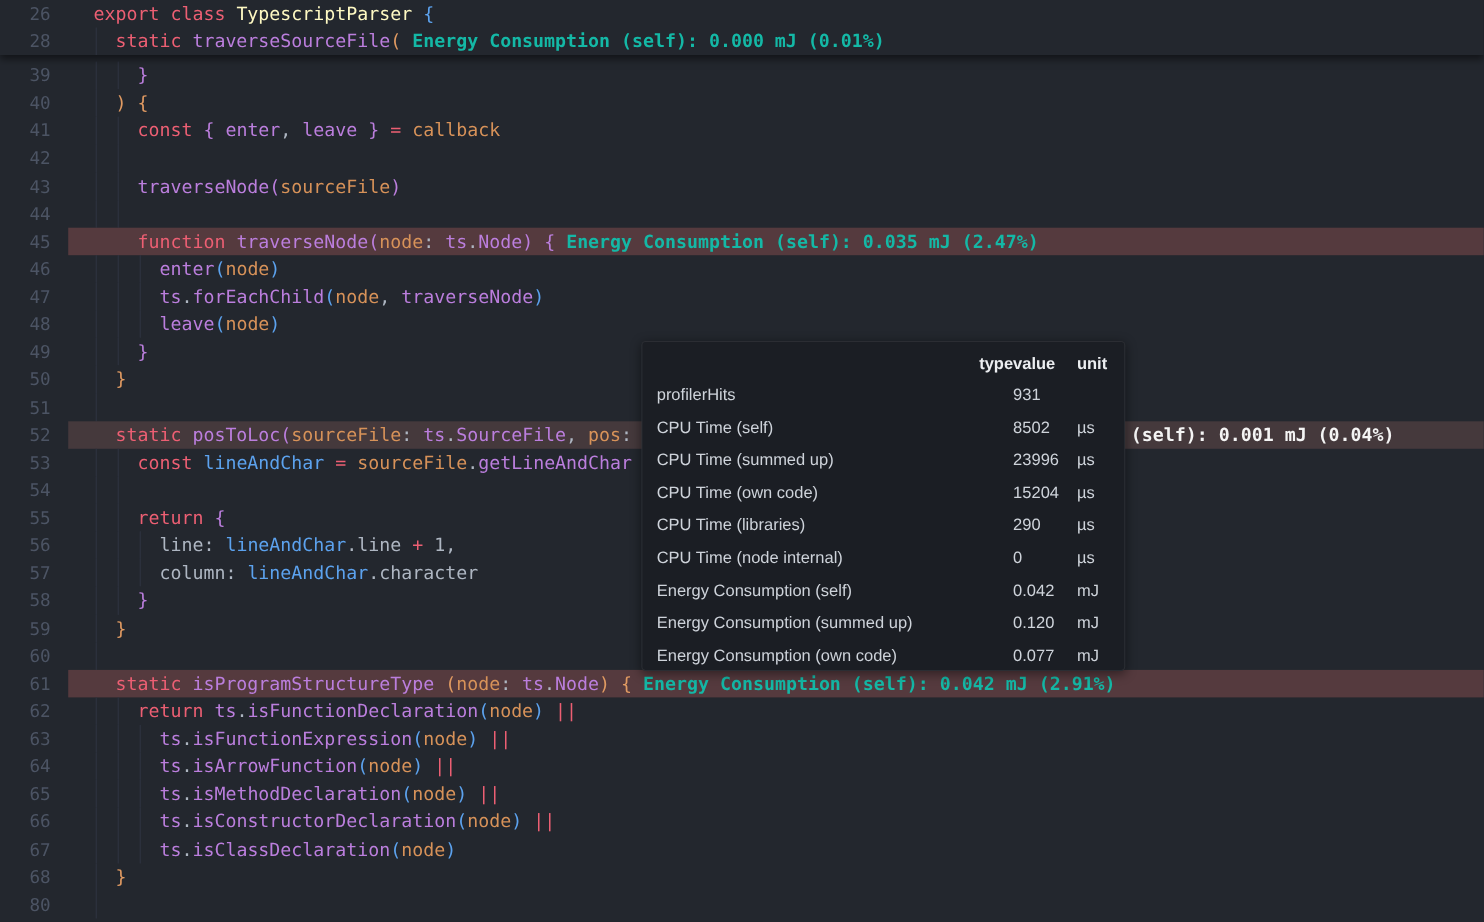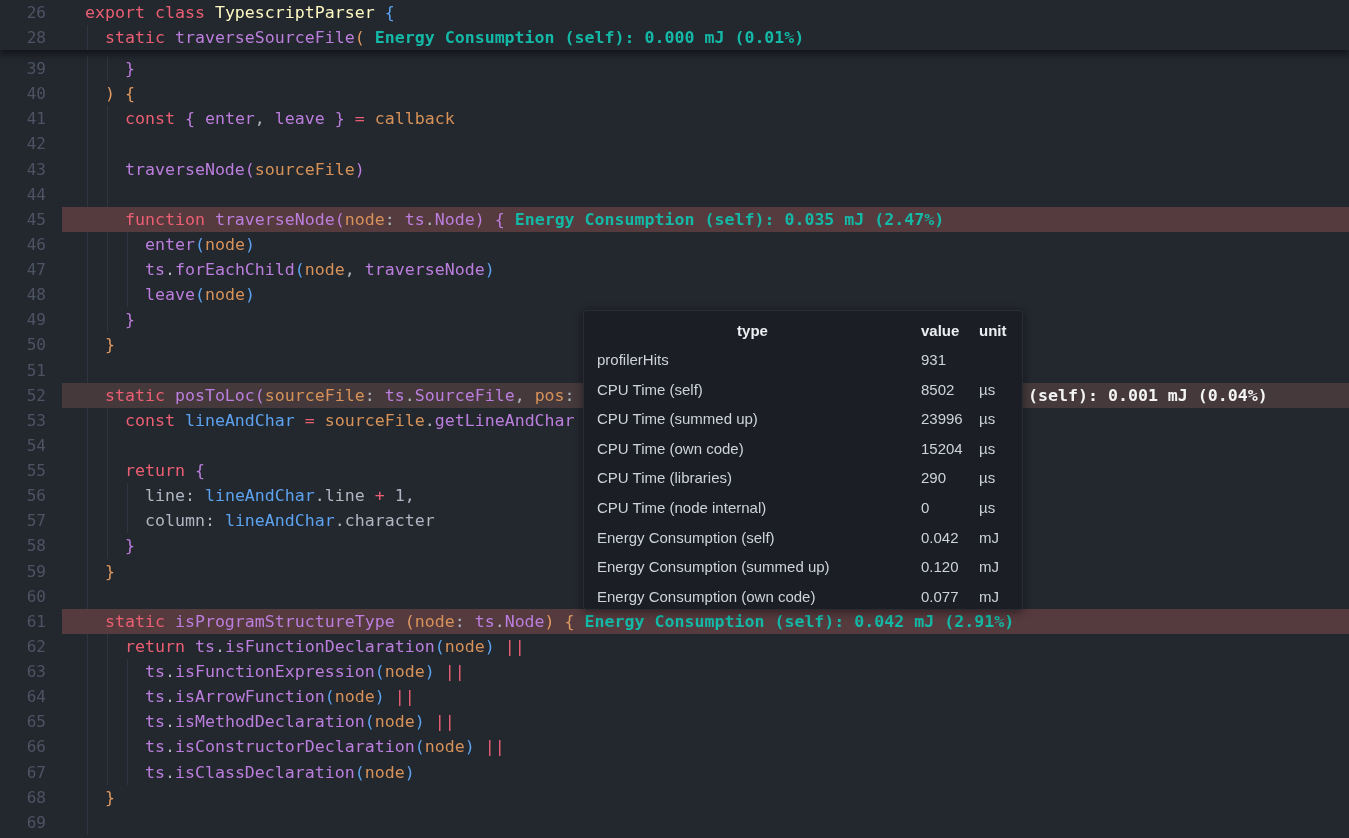--- a/index.html
+++ b/index.html
@@ -30,21 +30,21 @@
   .tooltip{
     position:absolute;left:583px;top:310px;width:440px;height:300px;
     background:#1b1e24;border:1px solid rgba(255,255,255,0.07);
     border-radius:4px;box-sizing:border-box;
     box-shadow:0 2px 10px rgba(0,0,0,0.45);
     font-family:"Liberation Sans",sans-serif;font-size:15px;
     color:#ced3da;z-index:4;padding-top:6px;
   }
   .t-head{display:grid;grid-template-columns:337px 58px auto;height:28px;line-height:28px;
     font-weight:700;color:#eceef1;}
-  .t-head .t-type{text-align:center;}
+  .t-head .t-type{text-align:right;}
   .t-row{display:grid;grid-template-columns:337px 58px auto;height:29.6px;line-height:29.6px;}
   .t-label{padding-left:13px;}
 </style>
 </head>
 <body>
 
 <div class="editor">
   <div class="rows" id="rows">
       <div class="row"><div class="guide" style="left: 87px;"></div><div class="guide" style="left: 107px;"></div><span class="ln">39</span><span class="code">    <span style="color: rgb(187, 126, 221);">}</span></span></div>
       <div class="row"><div class="guide" style="left: 87px;"></div><span class="ln">40</span><span class="code">  <span style="color: rgb(224, 154, 98);">) {</span></span></div>
@@ -69,21 +69,21 @@
       <div class="row"><div class="guide" style="left: 87px;"></div><span class="ln">59</span><span class="code">  <span style="color: rgb(224, 154, 98);">}</span></span></div>
       <div class="row"><div class="guide" style="left: 87px;"></div><span class="ln">60</span><span class="code"></span></div>
       <div class="row"><div class="hl" style="background: rgb(85, 58, 62);"></div><span class="ln">61</span><span class="code">  <span style="color: rgb(236, 95, 115);">static </span><span style="color: rgb(187, 126, 221);">isProgramStructureType </span><span style="color: rgb(224, 154, 98);">(</span><span style="color: rgb(215, 146, 89);">node</span><span style="color: rgb(174, 182, 194);">: </span><span style="color: rgb(187, 126, 221);">ts</span><span style="color: rgb(174, 182, 194);">.</span><span style="color: rgb(187, 126, 221);">Node</span><span style="color: rgb(224, 154, 98);">)</span><span style="color: rgb(224, 154, 98);"> {</span><span class="ann">Energy Consumption (self): 0.042 mJ (2.91%)</span></span></div>
       <div class="row"><div class="guide" style="left: 87px;"></div><div class="guide" style="left: 107px;"></div><span class="ln">62</span><span class="code">    <span style="color: rgb(236, 95, 115);">return </span><span style="color: rgb(187, 126, 221);">ts</span><span style="color: rgb(174, 182, 194);">.</span><span style="color: rgb(187, 126, 221);">isFunctionDeclaration</span><span style="color: rgb(92, 162, 238);">(</span><span style="color: rgb(215, 146, 89);">node</span><span style="color: rgb(92, 162, 238);">)</span><span style="color: rgb(236, 95, 115);"> ||</span></span></div>
       <div class="row"><div class="guide" style="left: 87px;"></div><div class="guide" style="left: 107px;"></div><div class="guide" style="left: 127px;"></div><span class="ln">63</span><span class="code">      <span style="color: rgb(187, 126, 221);">ts</span><span style="color: rgb(174, 182, 194);">.</span><span style="color: rgb(187, 126, 221);">isFunctionExpression</span><span style="color: rgb(92, 162, 238);">(</span><span style="color: rgb(215, 146, 89);">node</span><span style="color: rgb(92, 162, 238);">)</span><span style="color: rgb(236, 95, 115);"> ||</span></span></div>
       <div class="row"><div class="guide" style="left: 87px;"></div><div class="guide" style="left: 107px;"></div><div class="guide" style="left: 127px;"></div><span class="ln">64</span><span class="code">      <span style="color: rgb(187, 126, 221);">ts</span><span style="color: rgb(174, 182, 194);">.</span><span style="color: rgb(187, 126, 221);">isArrowFunction</span><span style="color: rgb(92, 162, 238);">(</span><span style="color: rgb(215, 146, 89);">node</span><span style="color: rgb(92, 162, 238);">)</span><span style="color: rgb(236, 95, 115);"> ||</span></span></div>
       <div class="row"><div class="guide" style="left: 87px;"></div><div class="guide" style="left: 107px;"></div><div class="guide" style="left: 127px;"></div><span class="ln">65</span><span class="code">      <span style="color: rgb(187, 126, 221);">ts</span><span style="color: rgb(174, 182, 194);">.</span><span style="color: rgb(187, 126, 221);">isMethodDeclaration</span><span style="color: rgb(92, 162, 238);">(</span><span style="color: rgb(215, 146, 89);">node</span><span style="color: rgb(92, 162, 238);">)</span><span style="color: rgb(236, 95, 115);"> ||</span></span></div>
       <div class="row"><div class="guide" style="left: 87px;"></div><div class="guide" style="left: 107px;"></div><div class="guide" style="left: 127px;"></div><span class="ln">66</span><span class="code">      <span style="color: rgb(187, 126, 221);">ts</span><span style="color: rgb(174, 182, 194);">.</span><span style="color: rgb(187, 126, 221);">isConstructorDeclaration</span><span style="color: rgb(92, 162, 238);">(</span><span style="color: rgb(215, 146, 89);">node</span><span style="color: rgb(92, 162, 238);">)</span><span style="color: rgb(236, 95, 115);"> ||</span></span></div>
       <div class="row"><div class="guide" style="left: 87px;"></div><div class="guide" style="left: 107px;"></div><div class="guide" style="left: 127px;"></div><span class="ln">67</span><span class="code">      <span style="color: rgb(187, 126, 221);">ts</span><span style="color: rgb(174, 182, 194);">.</span><span style="color: rgb(187, 126, 221);">isClassDeclaration</span><span style="color: rgb(92, 162, 238);">(</span><span style="color: rgb(215, 146, 89);">node</span><span style="color: rgb(92, 162, 238);">)</span></span></div>
       <div class="row"><div class="guide" style="left: 87px;"></div><span class="ln">68</span><span class="code">  <span style="color: rgb(224, 154, 98);">}</span></span></div>
-      <div class="row"><div class="guide" style="left: 87px;"></div><span class="ln">69</span><span class="code"></span></div>
+      <div class="row"><div class="guide" style="left: 87px;"></div><span class="ln">80</span><span class="code"></span></div>
     </div>
 
   <div class="sticky" id="sticky">
       <div class="row"><span class="ln">26</span><span class="code"><span style="color: rgb(236, 95, 115);">export </span><span style="color: rgb(236, 95, 115);">class </span><span style="color: #fef9c3;">TypescriptParser </span><span style="color: rgb(92, 162, 238);">{</span></span></div>
       <div class="row"><div class="guide" style="left: 87px;"></div><span class="ln">28</span><span class="code">  <span style="color: rgb(236, 95, 115);">static </span><span style="color: rgb(187, 126, 221);">traverseSourceFile</span><span style="color: rgb(224, 154, 98);">(</span><span class="ann">Energy Consumption (self): 0.000 mJ (0.01%)</span></span></div>
     </div>
 
   <div class="tooltip">
     <div class="t-head">
       <span class="t-type">type</span>

